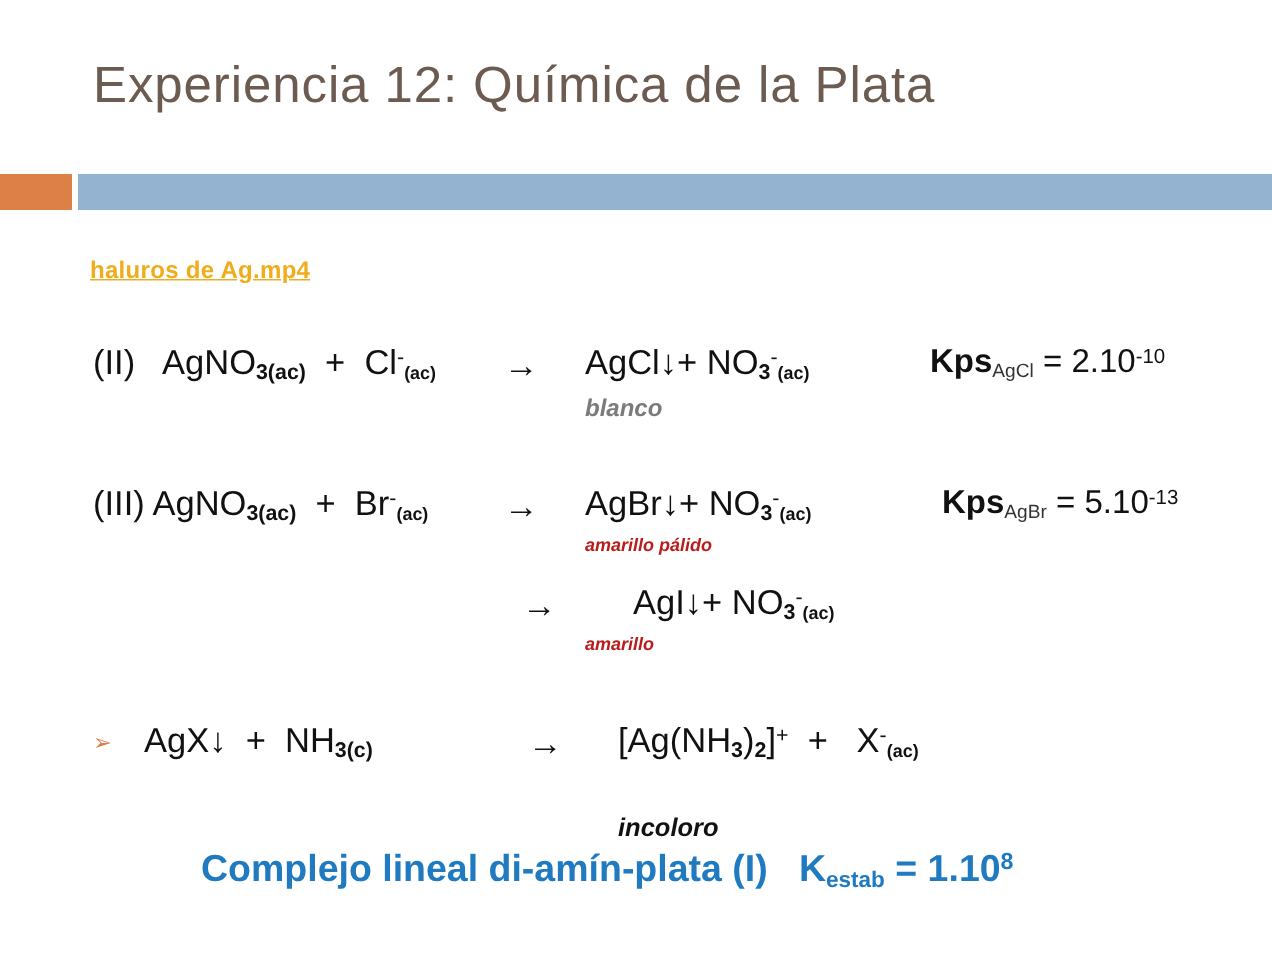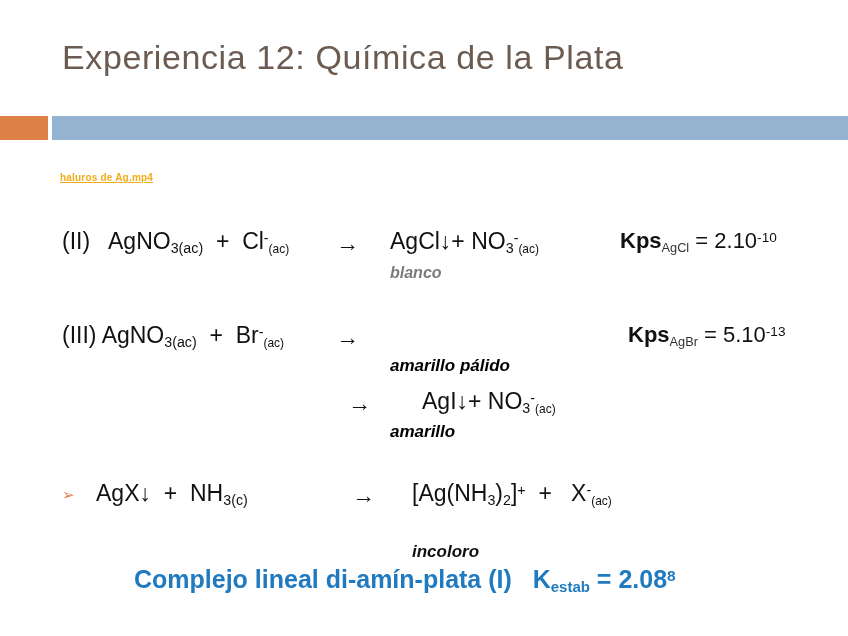--- a/index.html
+++ b/index.html
@@ -43,21 +43,21 @@
     width: 796px;
     height: 24px;
     background: #94b3d0;
   }
 
   
   .media-link {
     position: absolute;
     left: 60px;
     top: 172px;
-    font-size: 10px;
+    font-size: 16px;
     font-weight: bold;
     color: #f0ac1b;
     text-decoration: underline;
     letter-spacing: 0.2px;
     cursor: pointer;
   }
 
   
   .eq-row {
     position: absolute;
@@ -101,29 +101,29 @@
     position: absolute;
     font-style: italic;
     white-space: nowrap;
   }
   .label-gray {
     color: #7b7b7b;
     font-size: 16px;
     font-weight: bold;
   }
   .label-black {
-    color: #000000;
-    font-size: 17px;
+    color: #b91c1c;
+    font-size: 12px;
     font-weight: bold;
   }
 
   sub {
     font-size: 0.62em;
     vertical-align: -0.25em;
-    font-weight: normal;
+    font-weight: bold;
   }
   sup {
     font-size: 0.62em;
     vertical-align: 0.45em;
     font-weight: normal;
   }
   .sub-small {
     font-size: 0.52em;
     vertical-align: -0.3em;
   }
@@ -233,20 +233,24 @@
 </div>
 
 <div class="eq-row" style="top:322px;padding-left:28px;">
   <div class="eq-left">
     <span>(III)</span>
     <span><span>AgNO</span><sub>3(ac)</sub></span>
     &nbsp;<span>+</span>&nbsp;
     <span><span>Br</span><sup>-</sup><sub class="sub-small">(ac)</sub></span>
   </div>
   <div class="eq-arrow" style="left:336px;">→</div>
+  <div class="eq-product" style="left:390px;">
+    <span>AgBr</span><span>↓</span><span>+</span>
+    <span><span>NO</span><sub>3</sub><sup>-</sup><sub class="sub-small">(ac)</sub></span>
+  </div>
   <div class="eq-color-label label-black" style="left:390px; top:34px;">amarillo pálido</div>
   <div class="eq-kps" style="left:608px;">
     <b>Kps</b><span class="kps-sub">AgBr</span>
     <span>= 5.10</span><sup>-13</sup>
   </div>
 </div>
 
 <div class="eq-row" style="top:388px;">
   <div class="eq-arrow" style="left:348px;">→</div>
   <div class="eq-product" style="left:390px;margin-left:32px;">
@@ -268,14 +272,14 @@
     <span><span>[Ag(NH</span><sub>3</sub><span>)</span><sub>2</sub><span>]</span><sup>+</sup></span>
     &nbsp;<span>+</span>&nbsp;&nbsp;
     <span><span>X</span><sup>-</sup><sub class="sub-small">(ac)</sub></span>
   </div>
   <div class="bullet-color-label">incoloro</div>
 </div>
 
 <div class="bottom-caption">
   <span>Complejo lineal di-amín-plata (I)</span>&nbsp;&nbsp;
   <span><span>K</span><span class="k-sub">estab</span>
-  <span>= 2.08</span><span class="k-sup">8</span></span>
+  <span>= 1.10</span><span class="k-sup">8</span></span>
 </div>
 
 </body></html>

